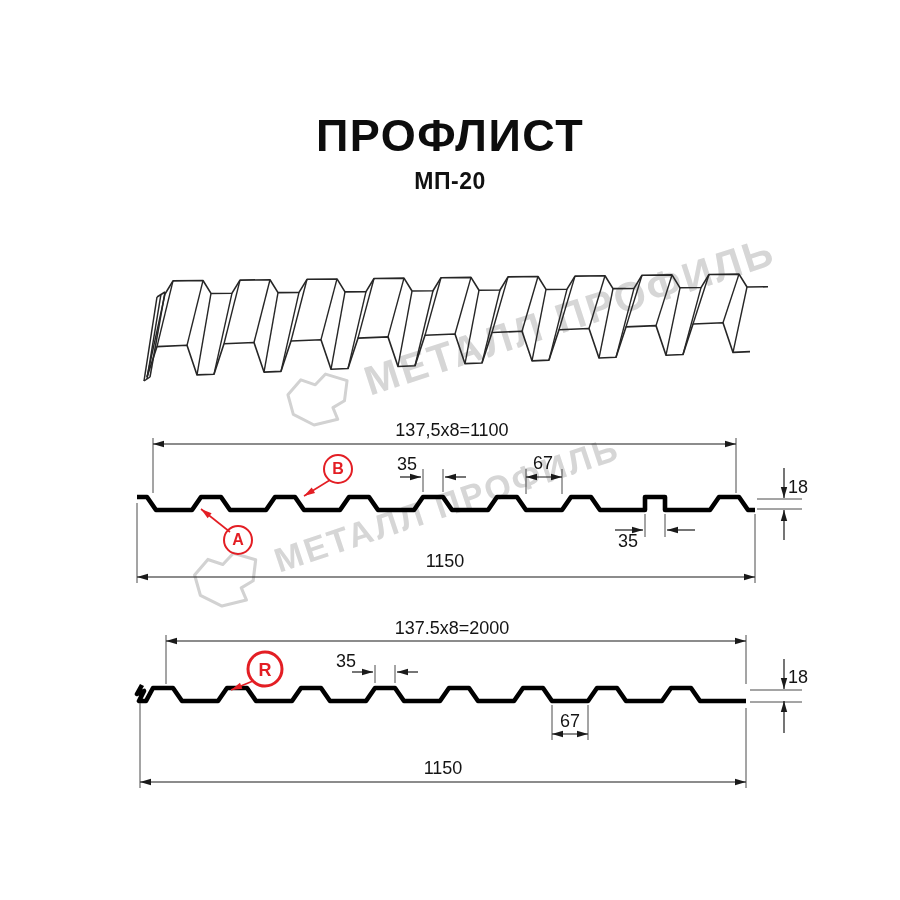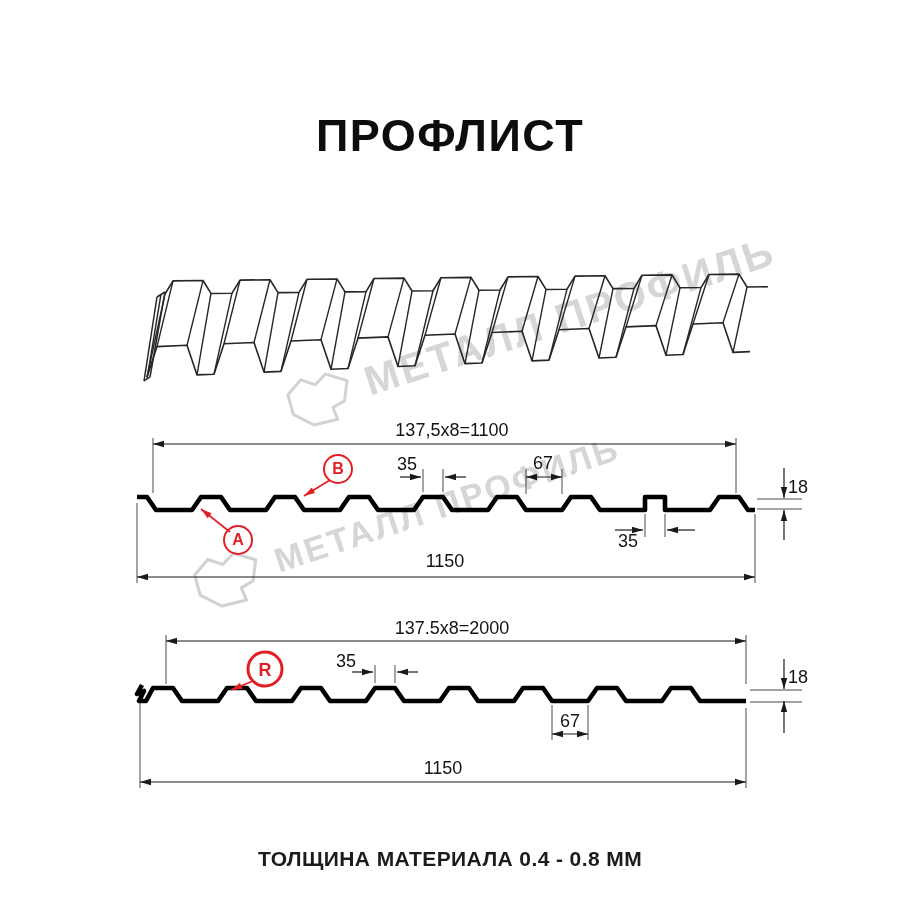--- a/index.html
+++ b/index.html
@@ -18,20 +18,21 @@
   .callout{position:absolute;transform:translate(-50%,-50%);border:2.5px solid #e31e24;border-radius:50%;color:#e31e24;display:flex;align-items:center;justify-content:center;font-weight:700;z-index:3;line-height:1;}
   .callout.small{width:26px;height:26px;font-size:16px;}
   .callout.big{width:31px;height:31px;font-size:18px;border-width:3px;}
 </style>
 </head>
 <body>
 
 <div class="canvas">
 
   <div class="title">ПРОФЛИСТ</div>
+  <div class="subtitle">МП-20</div>
 
   <div class="wm" id="wm1">
     <svg width="74" height="58" viewBox="0 0 74 58" style="transform:rotate(14deg)">
       <polygon points="6,24 20,10 34,16 45,6 66,14 62,34 50,40 54,52 30,56 10,44" fill="none" stroke="#d2d2d2" stroke-width="3" stroke-linejoin="round"></polygon>
     </svg>
     <span class="txt">МЕТАЛЛ ПРОФИЛЬ</span>
   </div>
 
   <div class="wm" id="wm2">
     <svg width="78" height="60" viewBox="0 0 74 58" style="transform:rotate(14deg)">
@@ -163,14 +164,13 @@
   <div class="callout small" style="left:338px;top:429px">B</div>
   <div class="callout small" style="left:238px;top:500px">A</div>
 
   <span class="dim" style="left:452px;top:588px">137.5x8=2000</span>
   <span class="dim" style="left:346px;top:621px">35</span>
   <span class="dim" style="left:570px;top:681px">67</span>
   <span class="dim" style="left:798px;top:637px">18</span>
   <span class="dim" style="left:443px;top:728px">1150</span>
   <div class="callout big" style="left:265px;top:629px">R</div>
 
-  <div class="caption">ТОЛЩИНА МАТЕРИАЛА 0.4 - 0.8 ММ</div>
 </div>
 
 </body></html>

